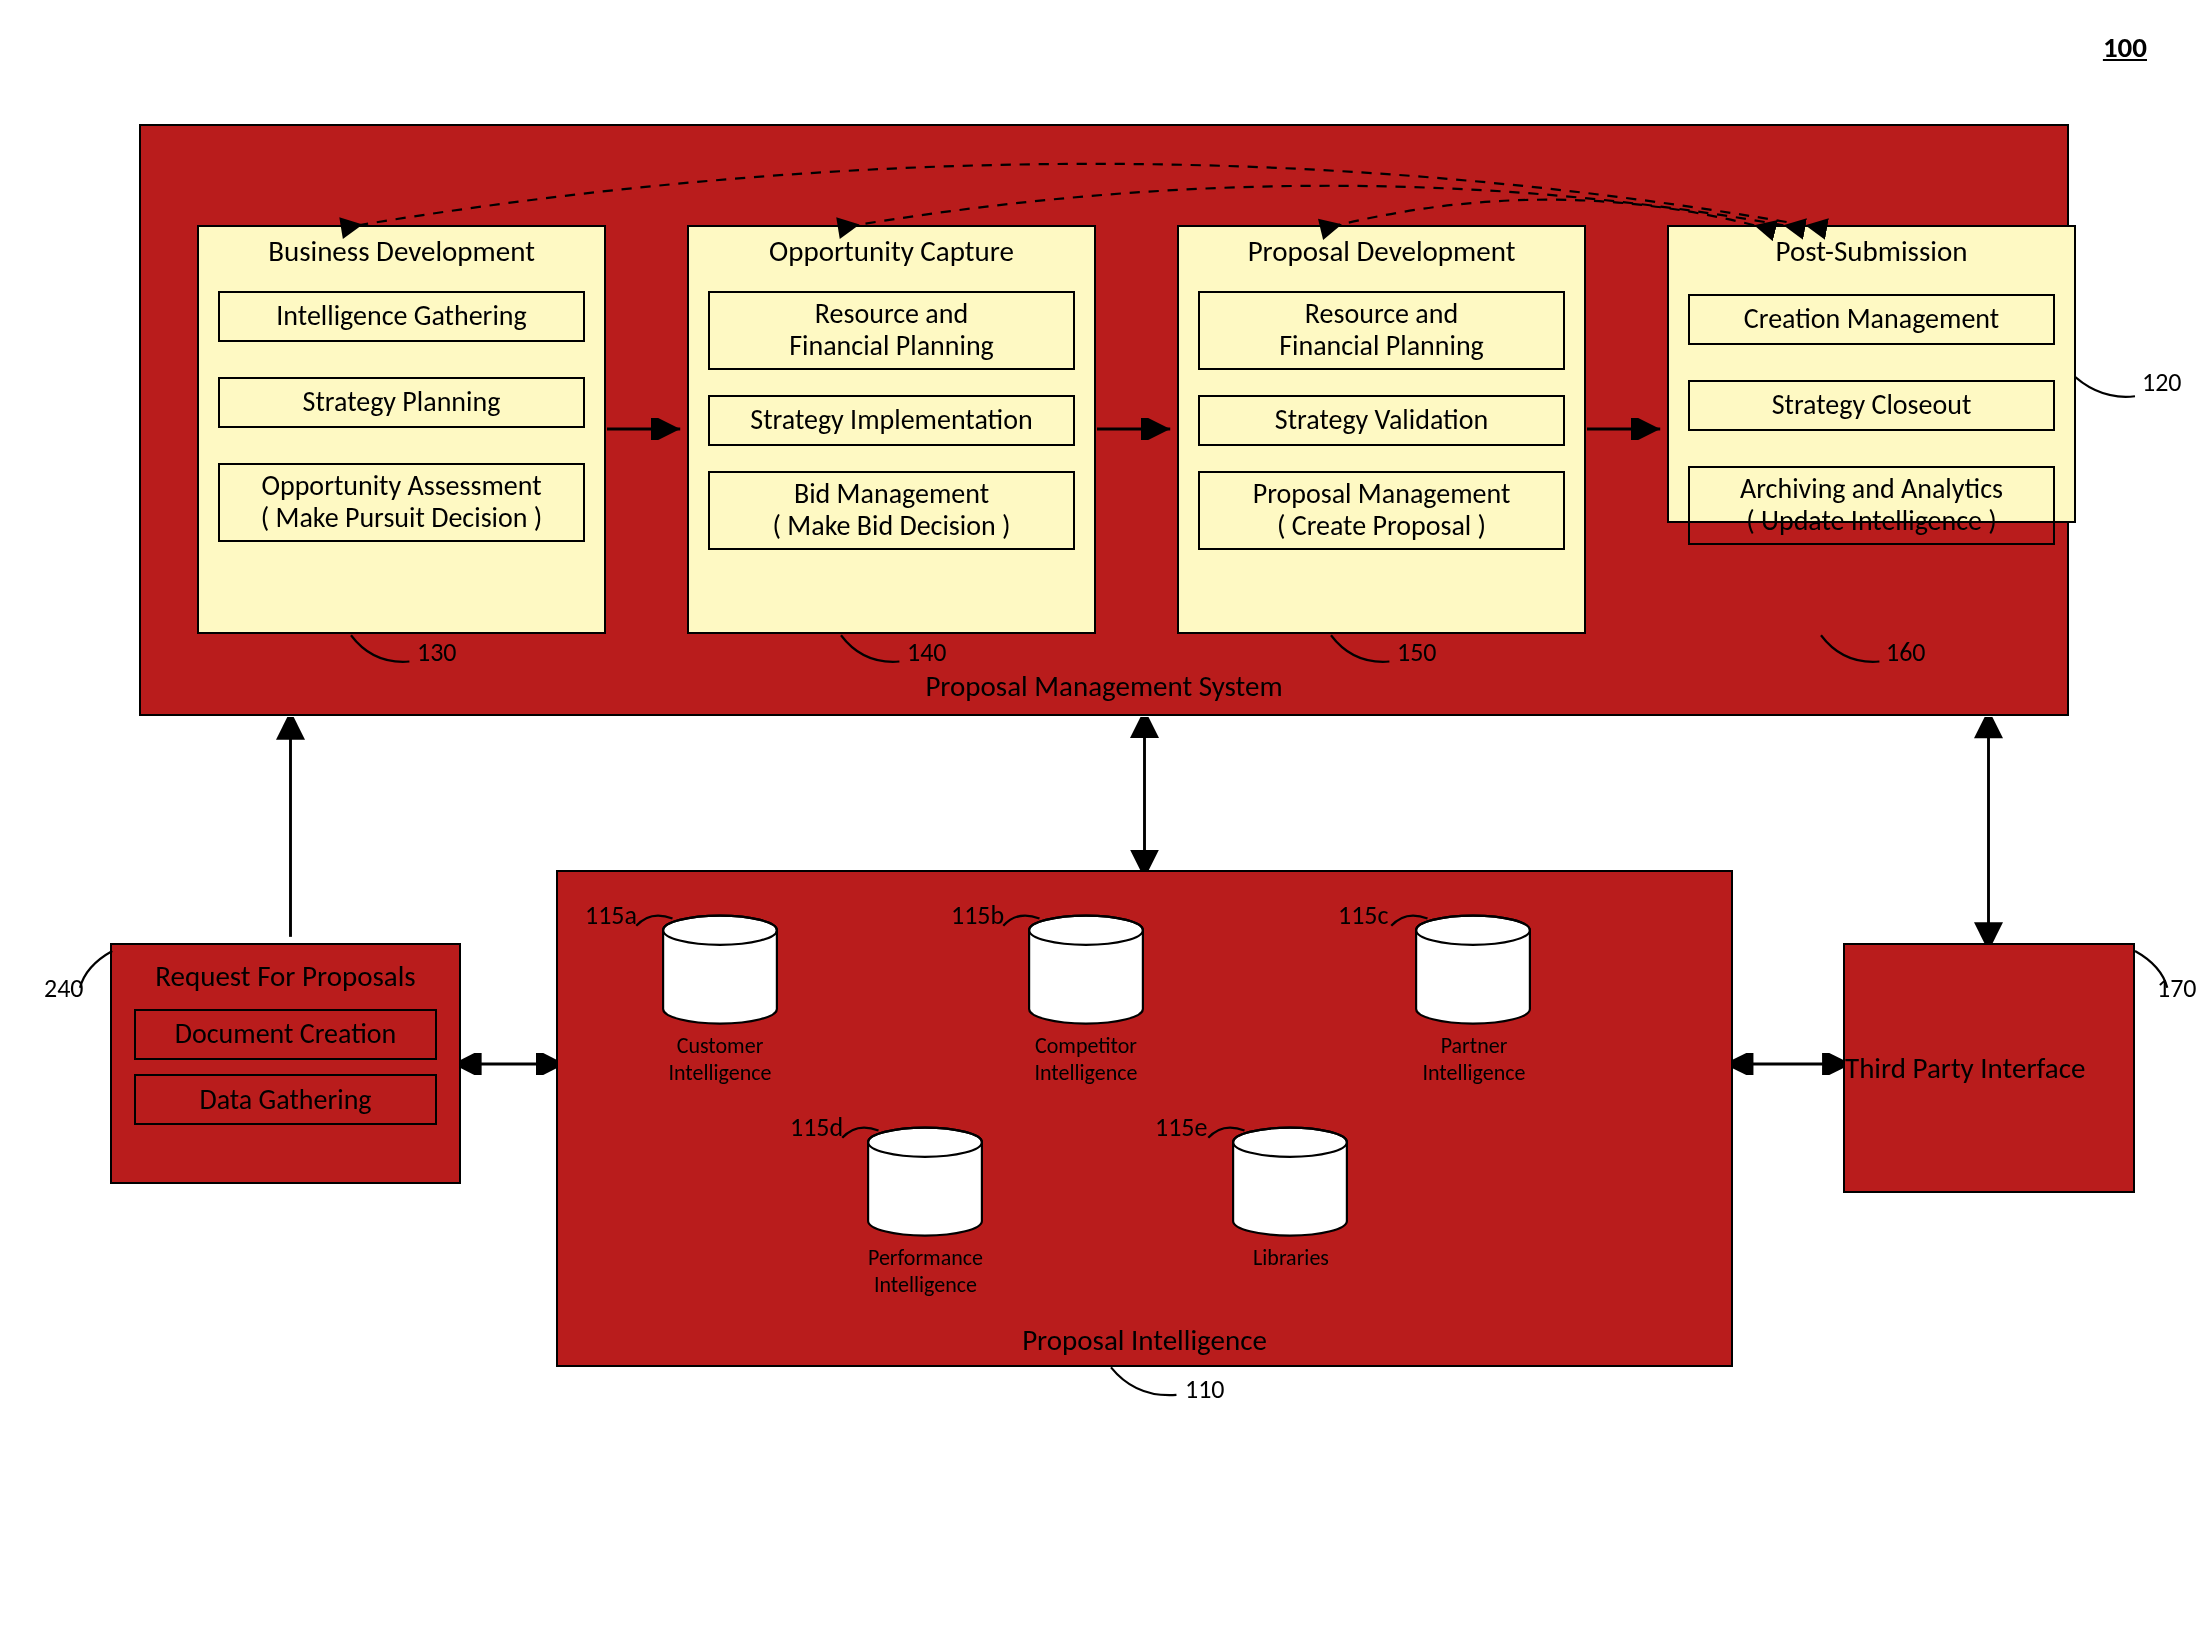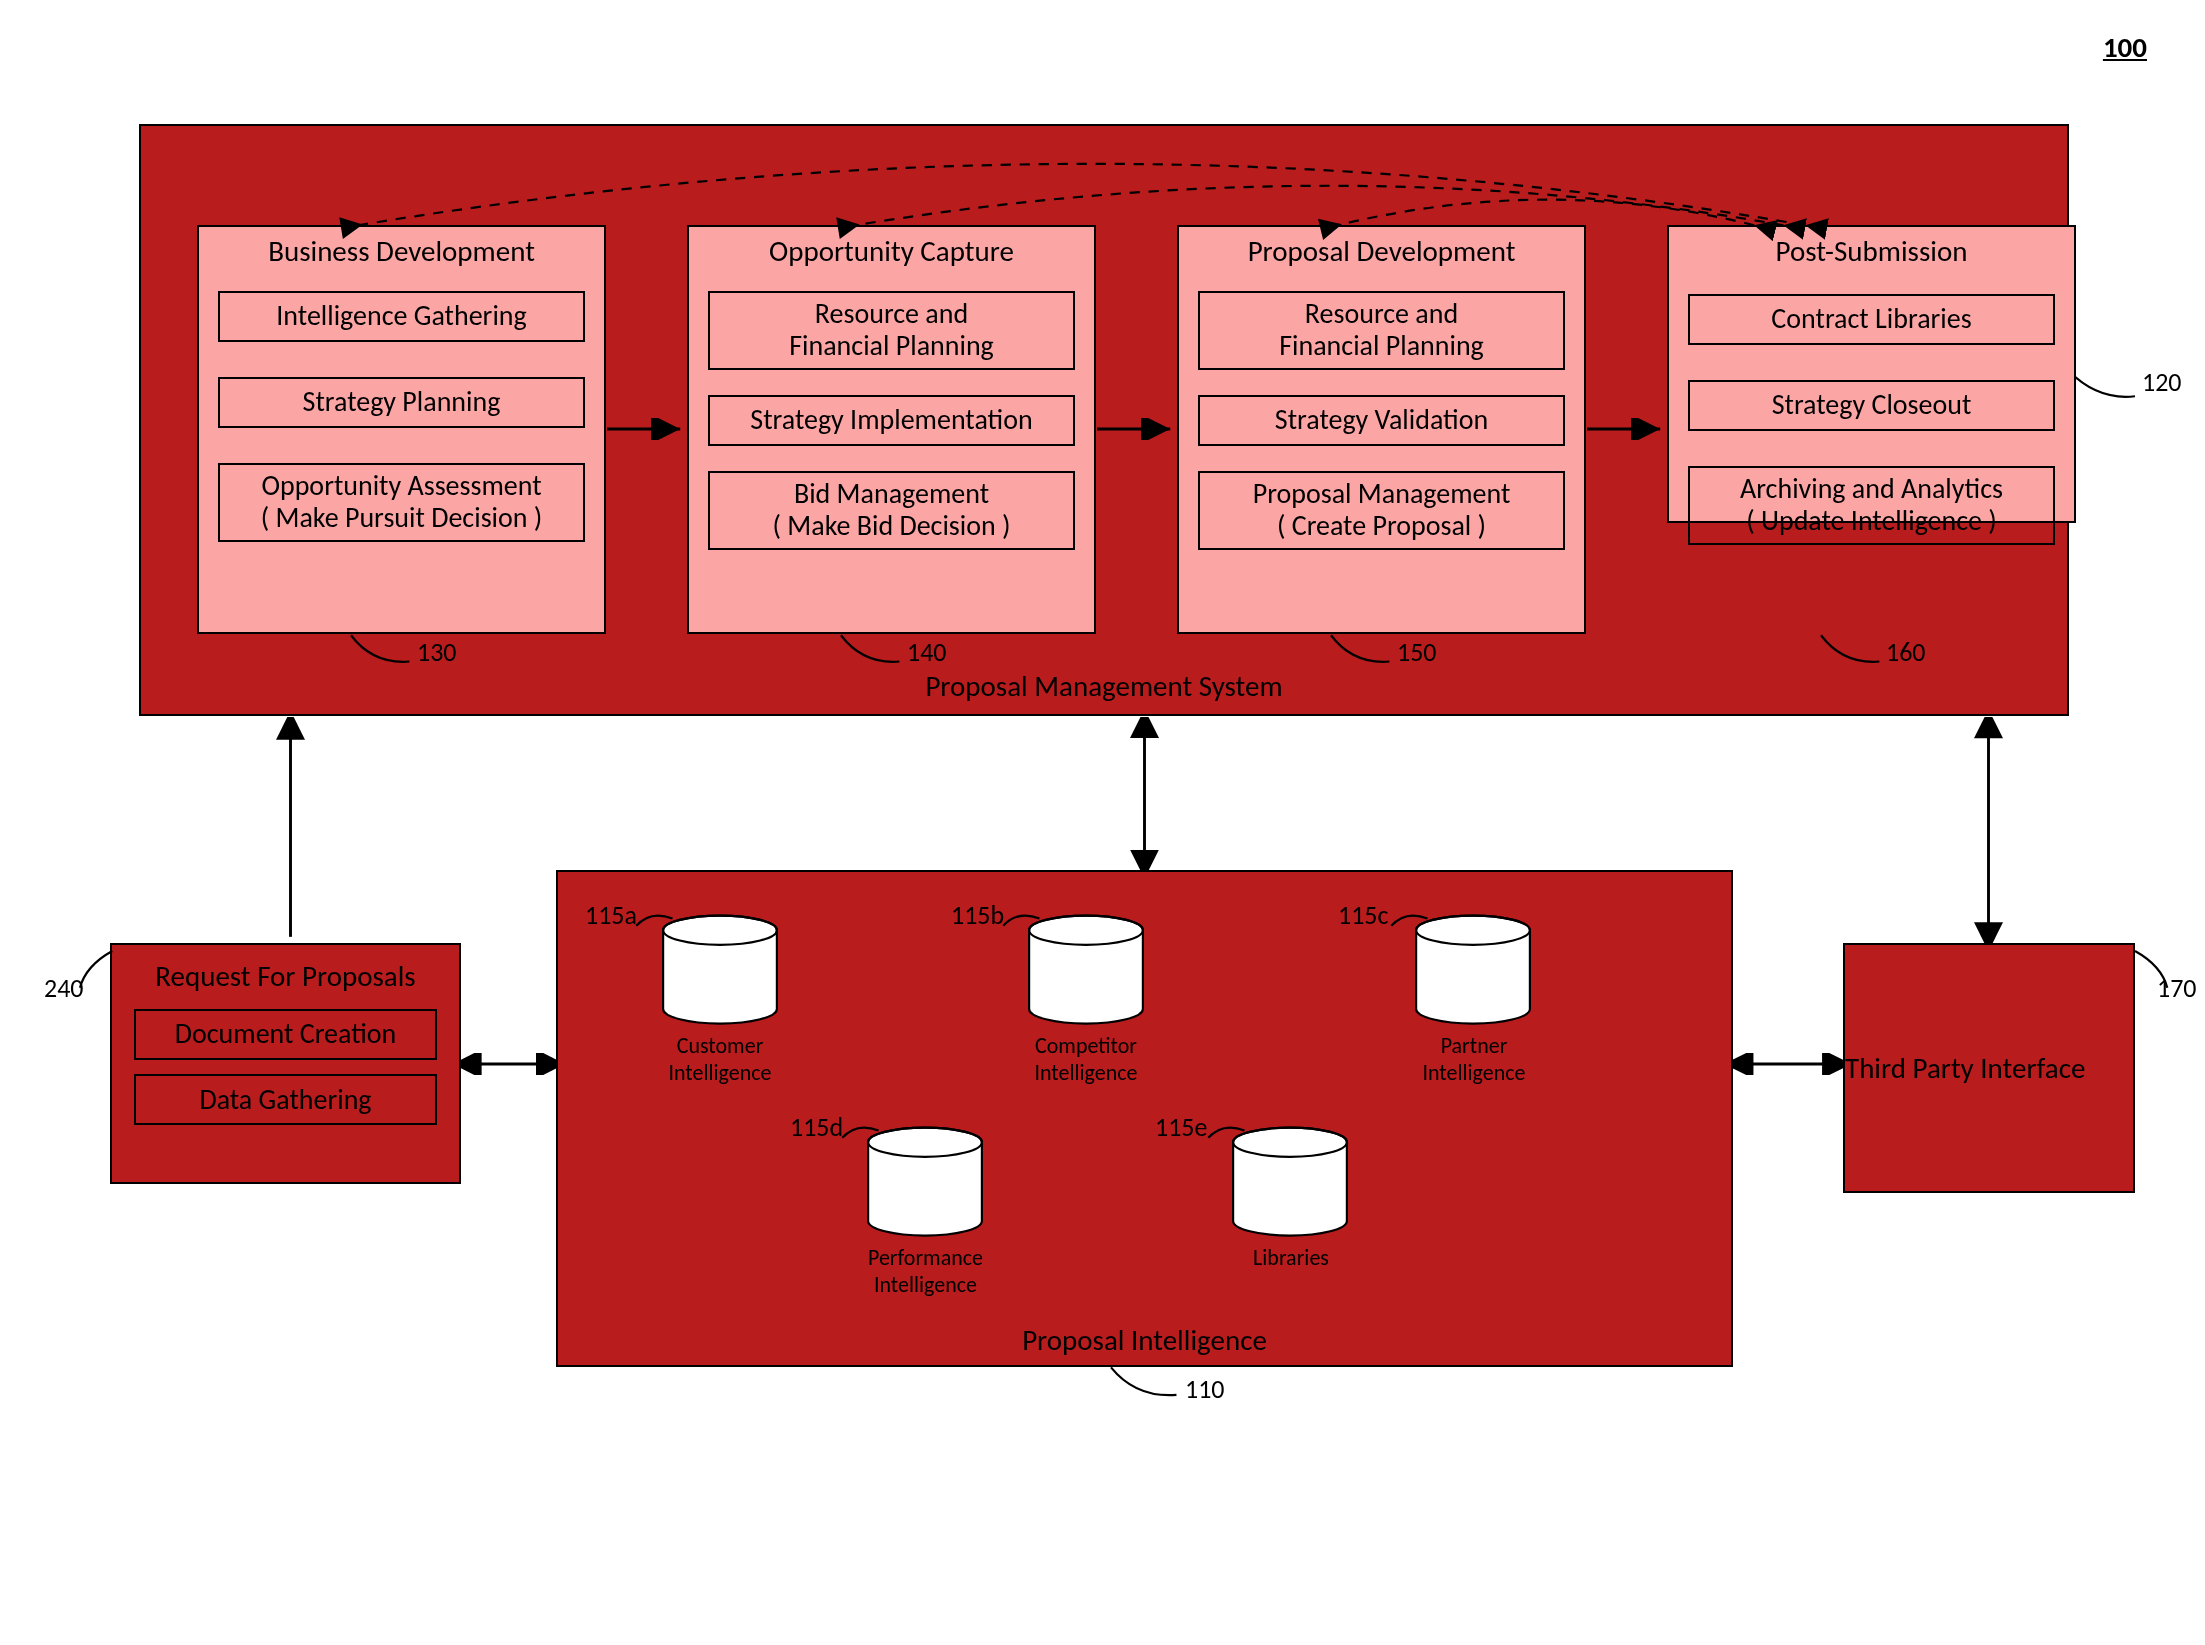--- a/index.html
+++ b/index.html
@@ -7,21 +7,21 @@
   .ref-main{position:absolute;right:58px;top:29px;font-size:29px;font-weight:700;text-decoration:underline}
 
   .box{position:absolute;border:2.2px solid #000;background:#b91c1c;box-sizing:border-box}
   .lbl{position:absolute;font-size:28px;text-align:center}
   .lbl.big{font-size:29px}
   .ref{position:absolute;font-size:26px}
   .col-title{text-align:center;font-size:29px;padding:5.8px 0 2.9px 0}
   .cell{border:2.2px solid #000;margin:19px 19px;box-sizing:border-box;text-align:center;font-size:28px;line-height:1.15;padding:7.3px 4.4px;display:flex;align-items:center;justify-content:center;flex-direction:column}
   .cell.two{height:79px}
   .cell.one{height:51px}
-  .col{position:absolute;border:2.2px solid #000;box-sizing:border-box;background:#fca5a5}
+  .col{position:absolute;border:2.2px solid #000;box-sizing:border-box;background:#fef9c3}
 
   .cyl{position:absolute}
   .cyl svg{display:block}
   .cyl-lbl{position:absolute;font-size:22px;text-align:center;white-space:nowrap}
 
   .leader{position:absolute}
   .leader svg{display:block;overflow:visible}
 </style>
 </head>
 <body>
@@ -97,21 +97,21 @@
   <div class="leader" style="left:1331px;top:635px">
       <svg width="73" height="37" viewBox="0 0 100 50">
         <path d="M0 0 Q30 40 80 36" fill="none" stroke="#000" stroke-width="3"></path>
       </svg>
     </div>
   <div class="ref" style="left:1397px;top:636px">150</div>
 
   <div class="col" style="left:1667px;top:225px;width:409px;height:298px">
     <div class="col-title">Post-Submission</div>
     <div class="cell one" style="margin-top:22px">
-        <span>Contract Libraries</span>
+        <span>Creation Management</span>
       </div>
     <div class="cell one" style="margin-top:35px;margin-bottom:35px">
         <span>Strategy Closeout</span>
       </div>
     <div class="cell two">
         <span style="white-space:pre-line">Archiving and Analytics
 ( Update Intelligence )</span>
       </div>
   </div>
   <div class="leader" style="left:1821px;top:635px">

